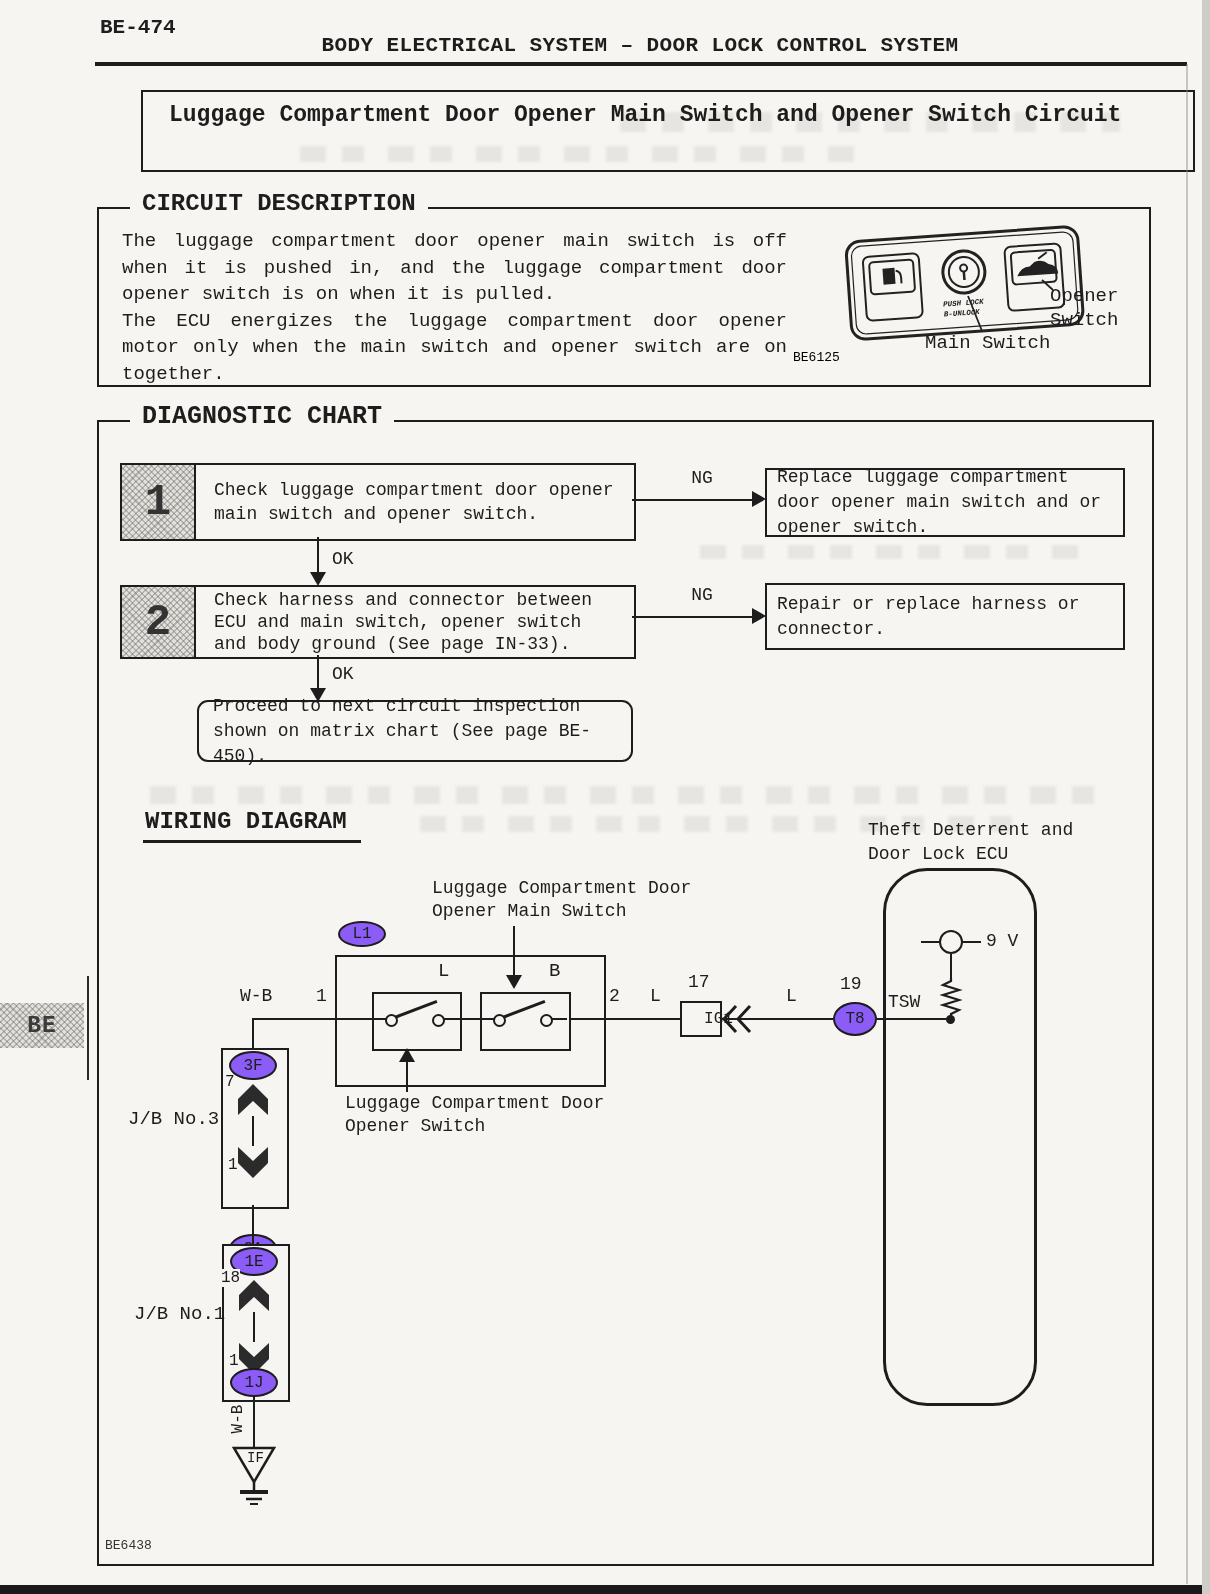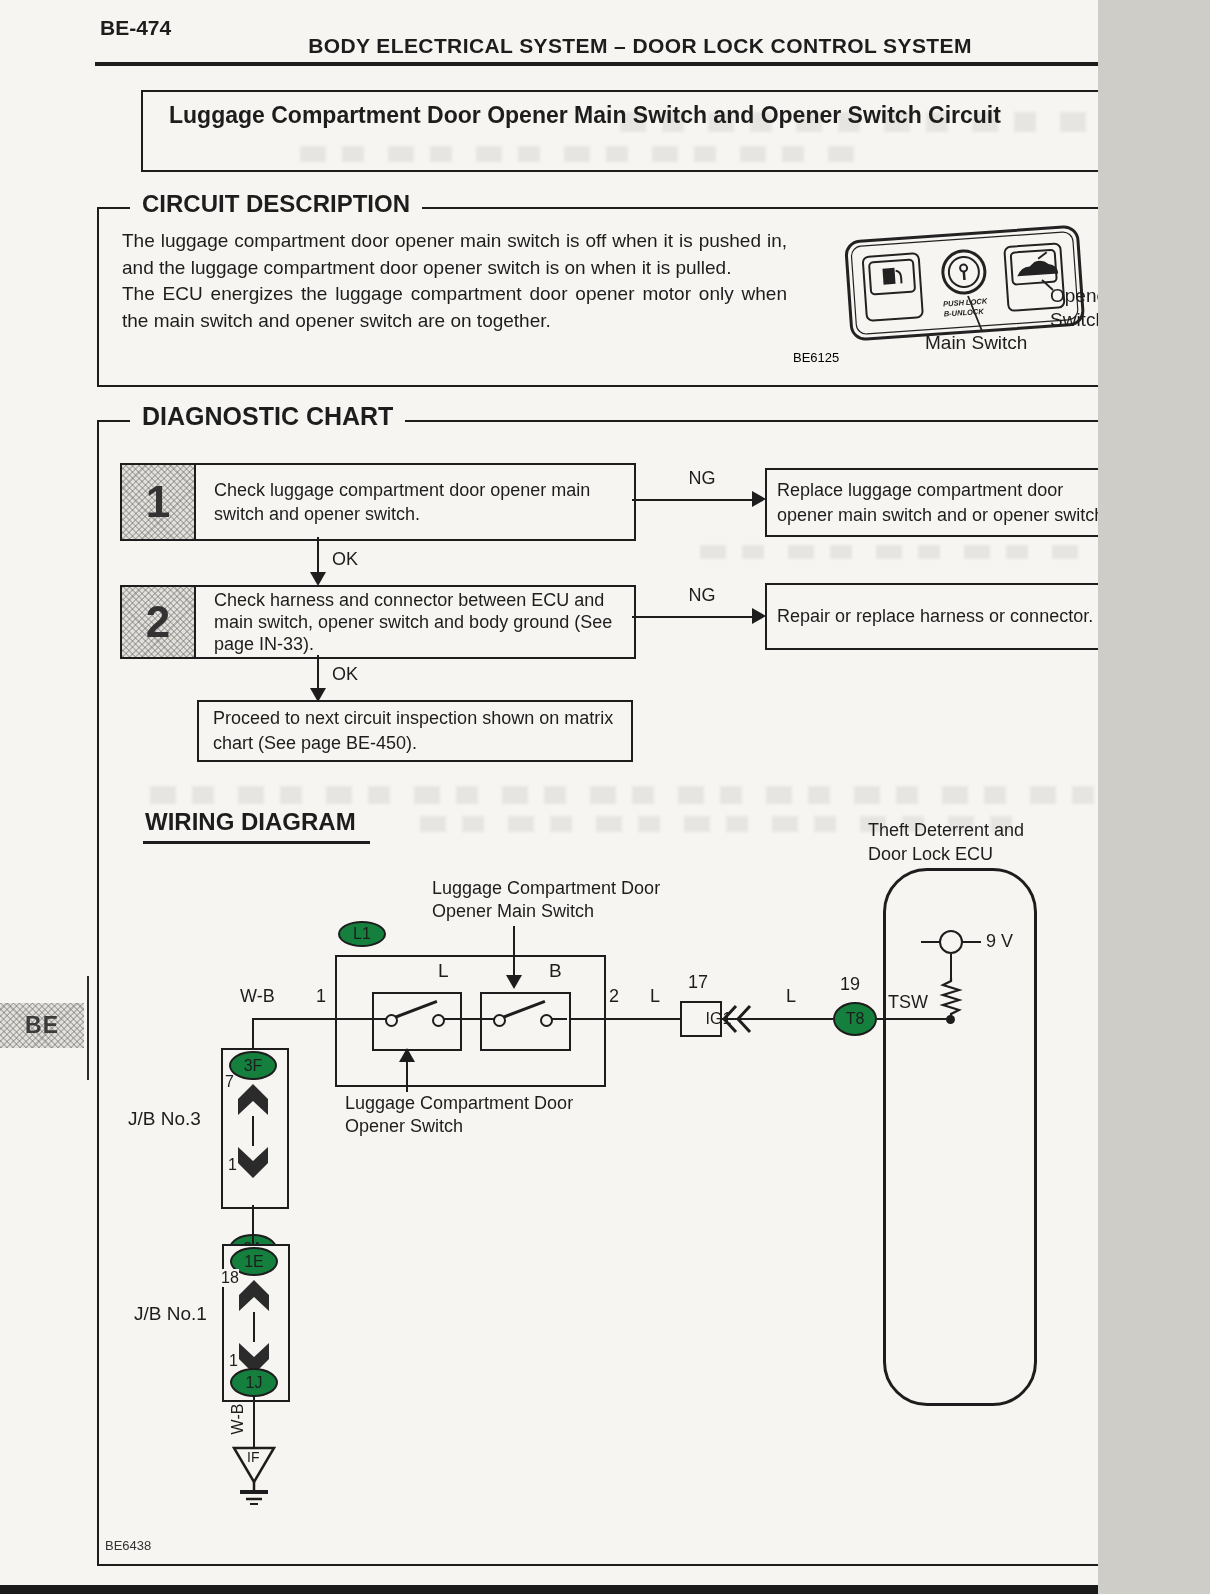--- a/index.html
+++ b/index.html
@@ -1,25 +1,25 @@
 <!DOCTYPE html>
 <html><head>
 <meta charset="utf-8">
 <style>
   html,body{margin:0;padding:0;background:#cfcdc8;}
-  .page{position:relative;width:1098px;height:1594px;background:#f7f5f1;
-        font-family:Liberation Sans, sans-serif;color:#1d1d1d;overflow:hidden;}
+  .page{position:relative;width:1202px;height:1594px;background:#f7f5f1;
+        font-family:Liberation Mono, monospace;color:#1d1d1d;overflow:hidden;}
   .lbl{position:absolute;white-space:nowrap;}
   .b{font-weight:bold;}
   .box{position:absolute;border:2px solid #1d1d1d;background:transparent;}
   .hl{position:absolute;background:#1d1d1d;height:2px;}
   .vl{position:absolute;background:#1d1d1d;width:2px;}
   .oval{position:absolute;border:2.5px solid #1d1d1d;border-radius:50%;
         display:flex;align-items:center;justify-content:center;
-        font-size:16px;background:#15803d;box-sizing:border-box;}
+        font-size:16px;background:#8b5cf6;box-sizing:border-box;}
   .hatch{background-color:#e2e0db;
     background-image:
       repeating-linear-gradient(45deg,rgba(105,105,105,.38) 0 1.5px,transparent 1.5px 4.5px),
       repeating-linear-gradient(-45deg,rgba(105,105,105,.38) 0 1.5px,transparent 1.5px 4.5px);}
   .onborder{position:absolute;background:#f7f5f1;padding:0 12px;font-weight:bold;}
   .arrR{position:absolute;width:0;height:0;border-left:14px solid #1d1d1d;
         border-top:8px solid transparent;border-bottom:8px solid transparent;}
   .arrD{position:absolute;width:0;height:0;border-top:14px solid #1d1d1d;
         border-left:8px solid transparent;border-right:8px solid transparent;}
   .arrU{position:absolute;width:0;height:0;border-bottom:14px solid #1d1d1d;
@@ -118,21 +118,21 @@
     <div class="steptext" style="line-height:22px;">Check harness and connector between ECU and main switch, opener switch and body ground (See page IN-33).</div>
   </div>
   <div class="hl" style="left:632px;top:616px;width:122px;"></div>
   <div class="arrR" style="left:752px;top:608px;"></div>
   <div class="lbl" style="left:672px;top:585px;width:60px;text-align:center;font-size:18px;">NG</div>
   <div class="actionbox" style="left:765px;top:583px;width:360px;height:67px;">Repair or replace harness or connector.</div>
   <div class="vl" style="left:317px;top:655px;height:38px;"></div>
   <div class="arrD" style="left:310px;top:688px;"></div>
   <div class="lbl" style="left:332px;top:664px;font-size:18px;">OK</div>
 
-  <div class="actionbox" style="left:197px;top:700px;width:436px;height:62px;padding:8px 14px;">Proceed to next circuit inspection shown on matrix chart (See page BE-450).</div>
+  <div class="actionbox" style="left:197px;top:700px;width:436px;height:62px;padding:8px 14px;border-radius:11px;">Proceed to next circuit inspection shown on matrix chart (See page BE-450).</div>
 
   <div class="lbl b" style="left:123px;top:808px;font-size:24px;border-bottom:3px solid #1d1d1d;padding:0 14px 5px 2px;margin-left:20px;">WIRING DIAGRAM</div>
 
   <div class="lbl" style="left:868px;top:820px;font-size:18px;">Theft Deterrent and</div>
   <div class="lbl" style="left:868px;top:844px;font-size:18px;">Door Lock ECU</div>
   <div class="box" style="left:883px;top:868px;width:148px;height:532px;border-width:3px;border-radius:44px;"></div>
 
   <div class="hl" style="left:921px;top:941px;width:60px;"></div>
   <div style="position:absolute;left:939px;top:930px;width:24px;height:24px;border:2.5px solid #1d1d1d;border-radius:50%;background:#f7f5f1;box-sizing:border-box;"></div>
   <div class="lbl" style="left:986px;top:931px;font-size:18px;">9 V</div>

